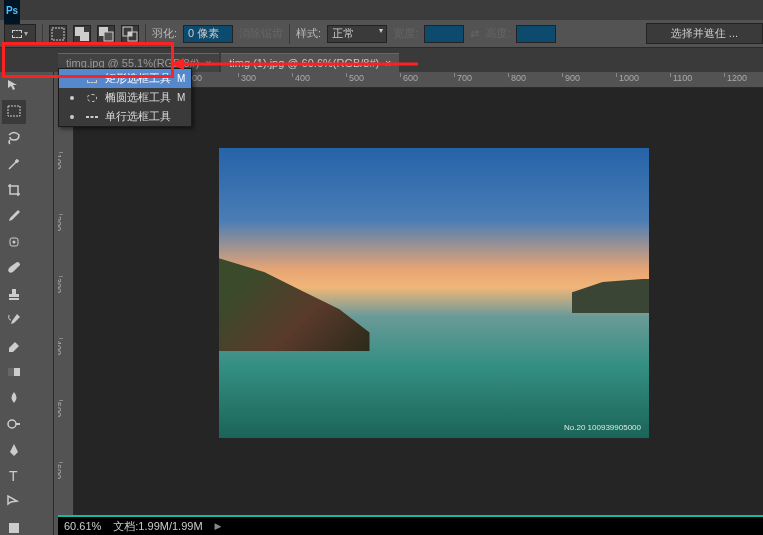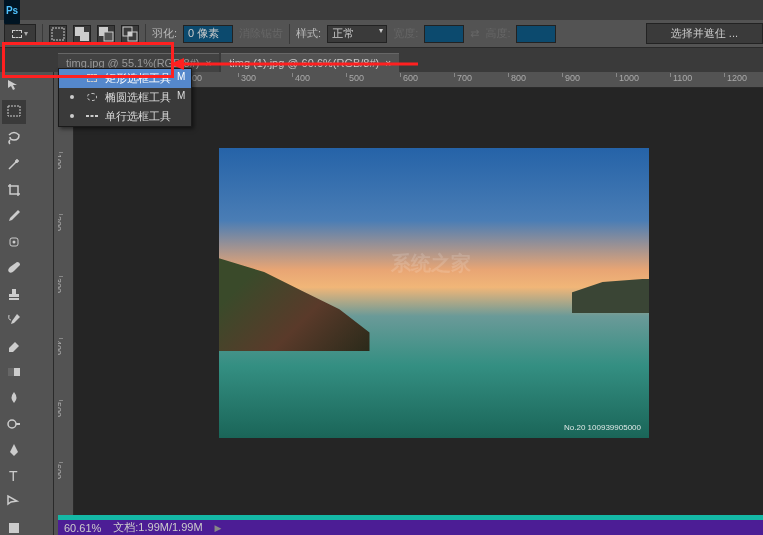--- a/index.html
+++ b/index.html
@@ -35,27 +35,27 @@
     .tool svg { width: 16px; height: 16px; }
     
     .canvas-area { position: absolute; left: 74px; top: 88px; right: 0; bottom: 20px; background: #252525; overflow: hidden; }
     .document { position: absolute; left: 145px; top: 60px; width: 430px; height: 290px; background: linear-gradient(to bottom, #2563a8 0%, #4a7db5 25%, #e8a574 42%, #f1b678 48%, #6a9a98 58%, #348f82 75%, #1a6558 100%); }
     .mountain { position: absolute; left: 0; top: 38%; width: 35%; height: 32%; background: linear-gradient(135deg, #3a4a2a 20%, #5a3a2a 60%, #2a2a1a); clip-path: polygon(0 0, 30% 15%, 55% 35%, 80% 55%, 100% 80%, 100% 100%, 0 100%); }
     .mountain2 { position: absolute; right: 0; top: 45%; width: 18%; height: 12%; background: #3a4535; clip-path: polygon(0 40%, 40% 10%, 100% 0%, 100% 100%, 0 100%); }
     .watermark { position: absolute; bottom: 6px; right: 8px; color: rgba(255,255,255,0.85); font-size: 8px; }
     .watermark-center { position: absolute; top: 35%; left: 40%; color: rgba(255,255,255,0.15); font-size: 20px; font-weight: bold; }
     
     .flyout { position: absolute; left: 58px; top: 68px; background: #3a3a3a; border: 1px solid #1a1a1a; box-shadow: 2px 2px 4px rgba(0,0,0,0.5); z-index: 100; min-width: 115px; }
-    .flyout-item { display: flex; padding: 2px 6px; color: #ddd; font-size: 11px; cursor: pointer; gap: 6px; }
+    .flyout-item { display: flex; align-items: center; padding: 2px 6px; color: #ddd; font-size: 11px; cursor: pointer; gap: 6px; }
     .flyout-item.active { background: #5588cc; color: #fff; }
     .flyout-icon { width: 14px; height: 14px; display: flex; align-items: center; justify-content: center; }
     .flyout-dot { width: 4px; height: 4px; background: #ccc; border-radius: 2px; }
     .flyout-shortcut { margin-left: auto; font-size: 10px; }
     
-    .status-bar { position: absolute; bottom: 0; left: 58px; right: 0; height: 20px; background: #4c1d95; border-top: 5px solid #14b8a6; display: flex; align-items: center; color: #ccc; font-size: 11px; padding: 0 6px; gap: 12px; }
+    .status-bar { position: absolute; bottom: 0; left: 58px; right: 0; height: 20px; background: #000000; border-top: 2px solid #14b8a6; display: flex; align-items: center; color: #ccc; font-size: 11px; padding: 0 6px; gap: 12px; }
     
     .annotation { position: absolute; border: 3px solid #ff2020; pointer-events: none; z-index: 200; }
     .arrow { position: absolute; z-index: 201; pointer-events: none; }
     
     .mini-icon-rect { width: 10px; height: 8px; border: 1px dashed #ccc; }
     .mini-icon-ellipse { width: 10px; height: 8px; border: 1px dashed #ccc; border-radius: 50%; }
     .mini-icon-row { width: 12px; height: 2px; border-top: 1px dashed #ccc; border-bottom: 1px dashed #ccc; }
     .mini-icon-col { width: 2px; height: 10px; border-left: 1px dashed #ccc; border-right: 1px dashed #ccc; }
   </style>
 </head>
@@ -243,21 +243,20 @@
       <svg viewBox="0 0 16 16">
         <rect x="3" y="3" width="10" height="10" fill="#ccc"></rect>
       </svg>
     </div>
   </div>
 
 <div class="canvas-area">
   <div class="document">
     <div class="mountain"></div>
     <div class="mountain2"></div>
-    <div class="watermark-center">系统之家</div>
     <div class="watermark">No.20               100939905000</div>
   </div>
 </div>
 
 <div class="flyout" id="flyout">
     <div class="flyout-item active">
       <span class="flyout-icon"></span>
       <span class="flyout-icon">
         <span class="mini-icon-rect"></span>
       </span>

